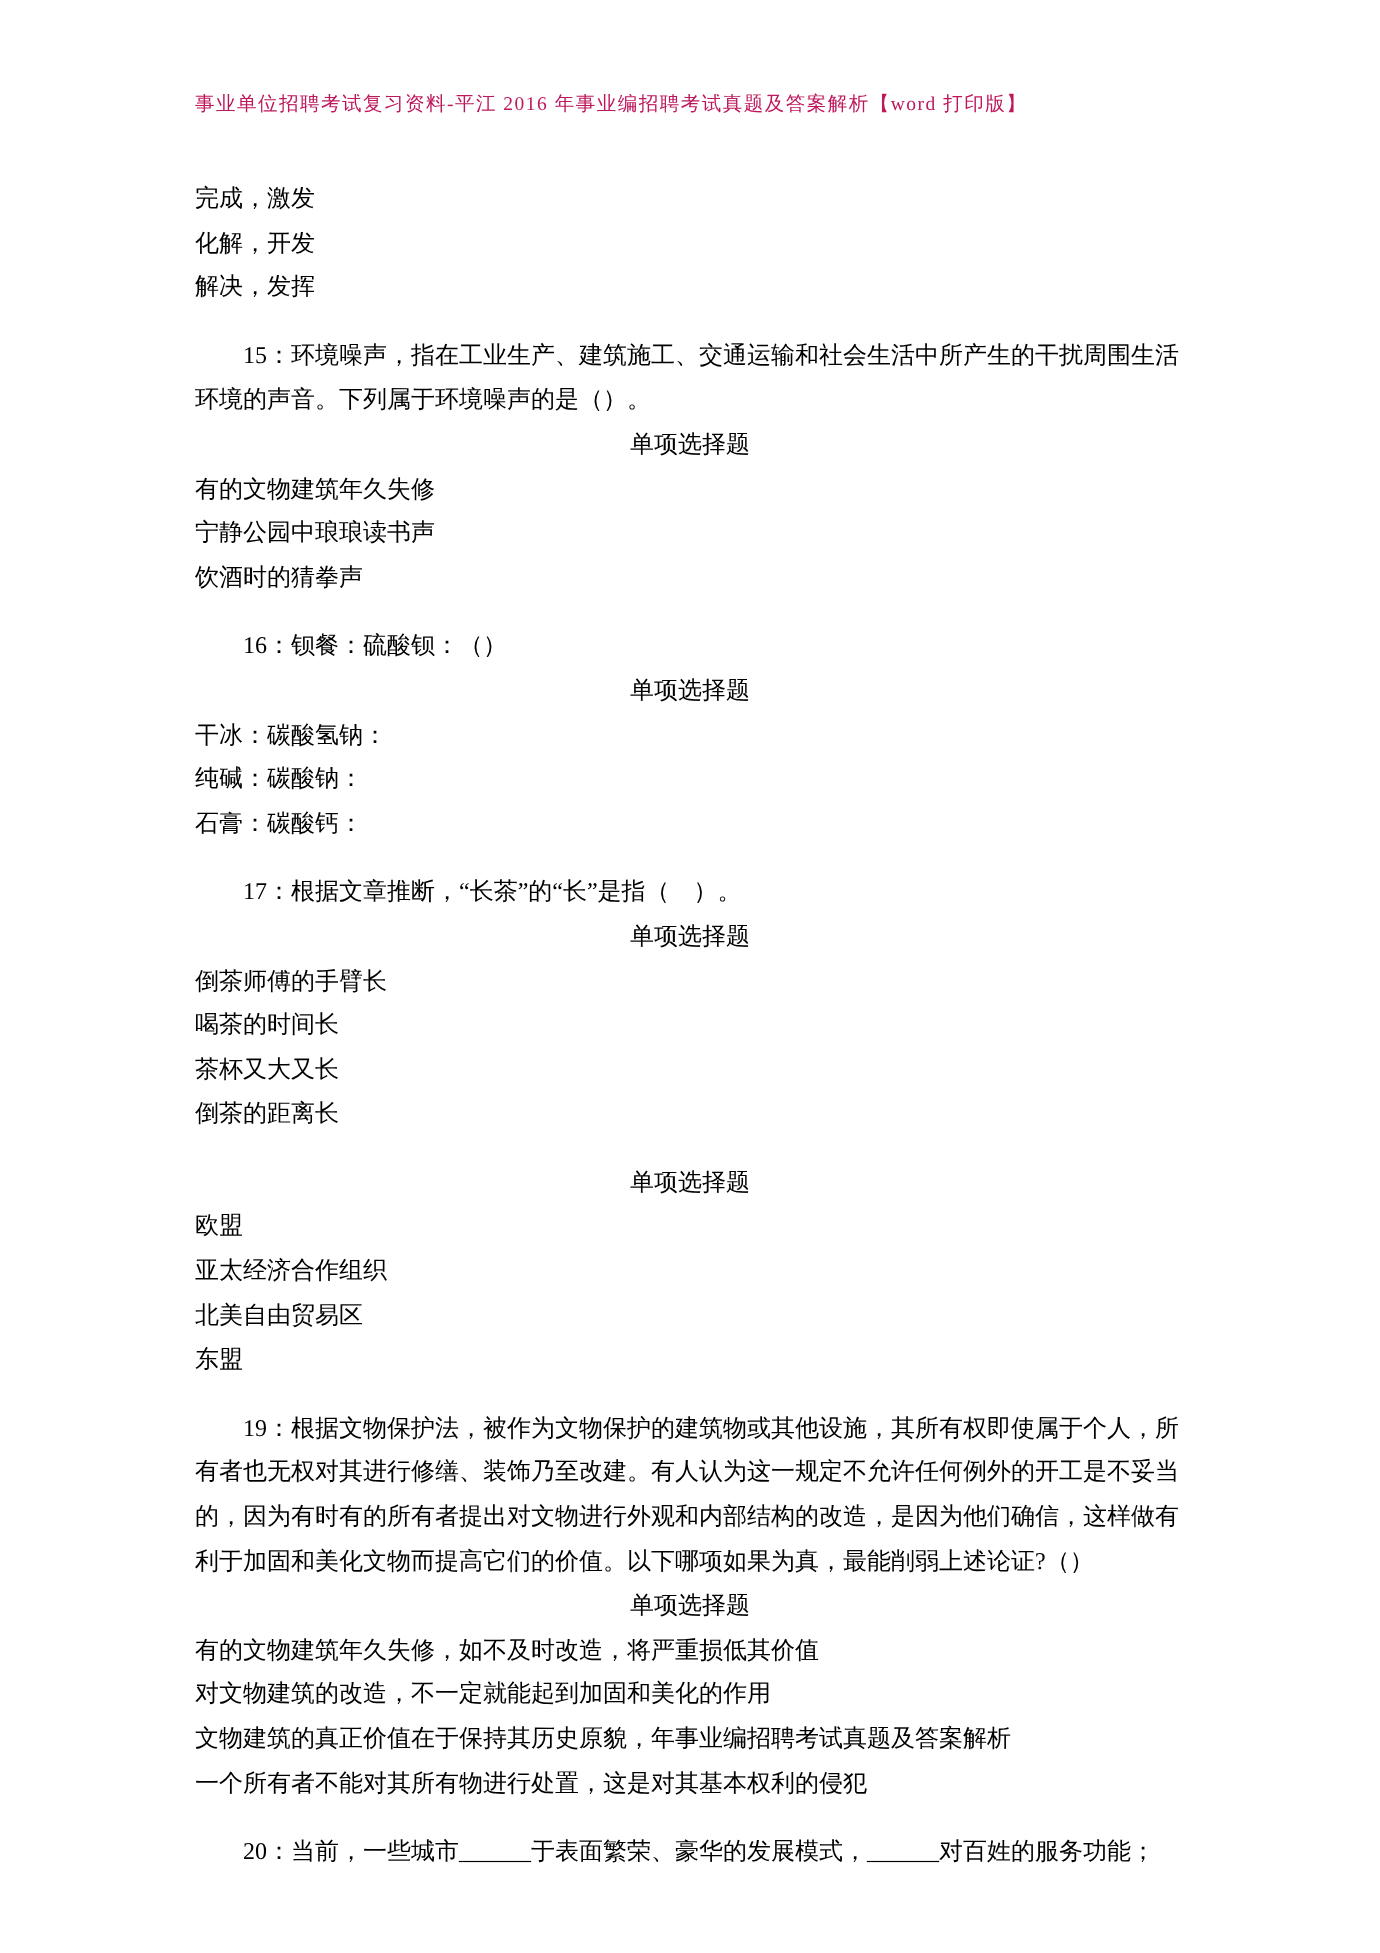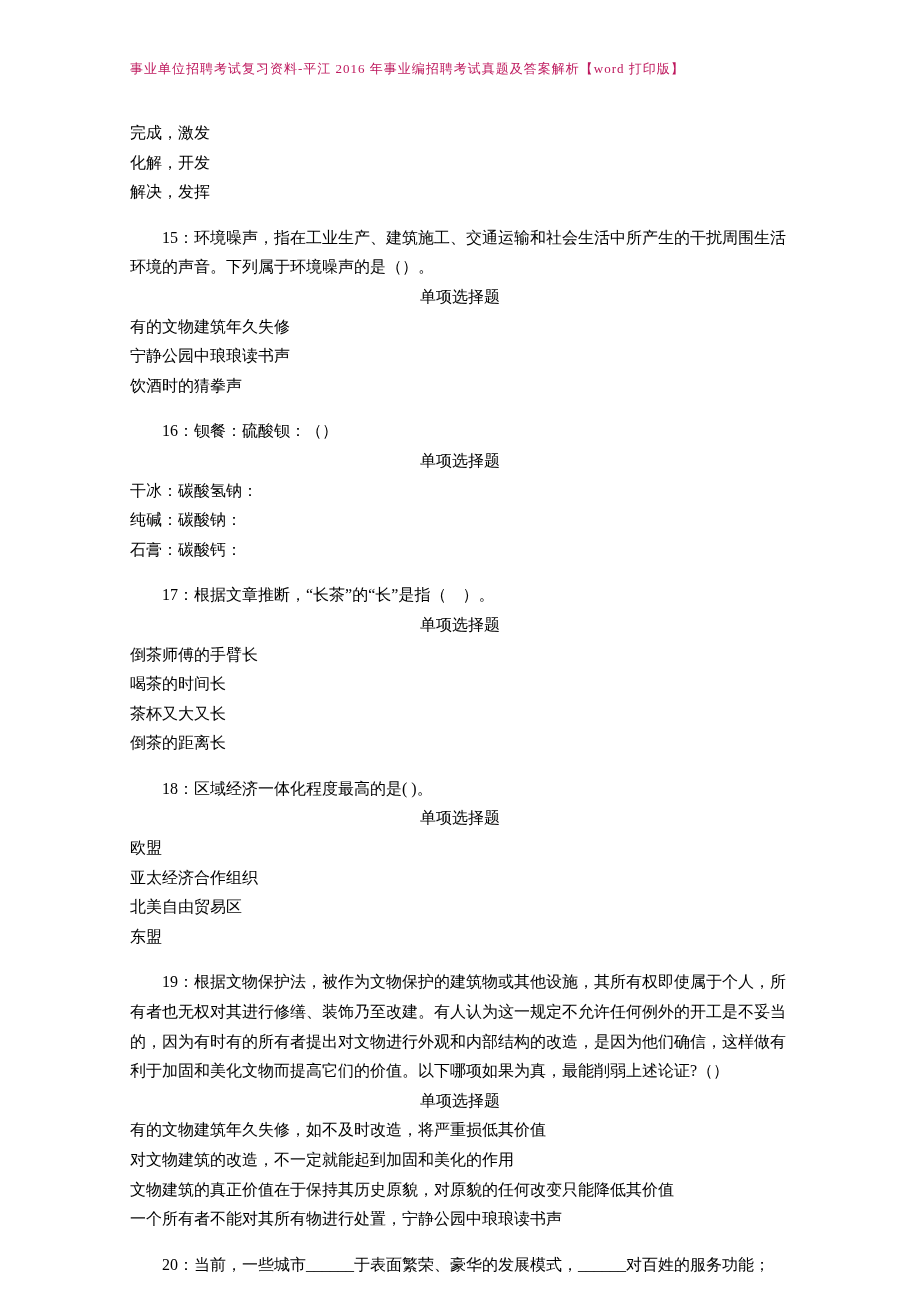--- a/index.html
+++ b/index.html
@@ -77,35 +77,34 @@
     <div class="question-block">
       <div class="question-text">17：根据文章推断，“长茶”的“长”是指（　）。</div>
       <span class="question-type">单项选择题</span>
       <span class="option">倒茶师傅的手臂长</span>
       <span class="option">喝茶的时间长</span>
       <span class="option">茶杯又大又长</span>
       <span class="option">倒茶的距离长</span>
     </div>
 
     <div class="question-block">
-      <div class="question-text">18：区域经济一体化程度最高的是( )。</div>
       <span class="question-type">单项选择题</span>
       <span class="option">欧盟</span>
       <span class="option">亚太经济合作组织</span>
       <span class="option">北美自由贸易区</span>
       <span class="option">东盟</span>
     </div>
 
     <div class="question-block">
       <div class="question-text">19：根据文物保护法，被作为文物保护的建筑物或其他设施，其所有权即使属于个人，所有者也无权对其进行修缮、装饰乃至改建。有人认为这一规定不允许任何例外的开工是不妥当的，因为有时有的所有者提出对文物进行外观和内部结构的改造，是因为他们确信，这样做有利于加固和美化文物而提高它们的价值。以下哪项如果为真，最能削弱上述论证?（）</div>
       <span class="question-type">单项选择题</span>
       <span class="option">有的文物建筑年久失修，如不及时改造，将严重损低其价值</span>
       <span class="option">对文物建筑的改造，不一定就能起到加固和美化的作用</span>
-      <span class="option">文物建筑的真正价值在于保持其历史原貌，对原貌的任何改变只能降低其价值</span>
-      <span class="option">一个所有者不能对其所有物进行处置，宁静公园中琅琅读书声</span>
+      <span class="option">文物建筑的真正价值在于保持其历史原貌，年事业编招聘考试真题及答案解析</span>
+      <span class="option">一个所有者不能对其所有物进行处置，这是对其基本权利的侵犯</span>
     </div>
 
     <div class="question-block">
       <div class="question-text">20：当前，一些城市______于表面繁荣、豪华的发展模式，______对百姓的服务功能；</div>
     </div>
 
   </div>
 
 </div>
 

